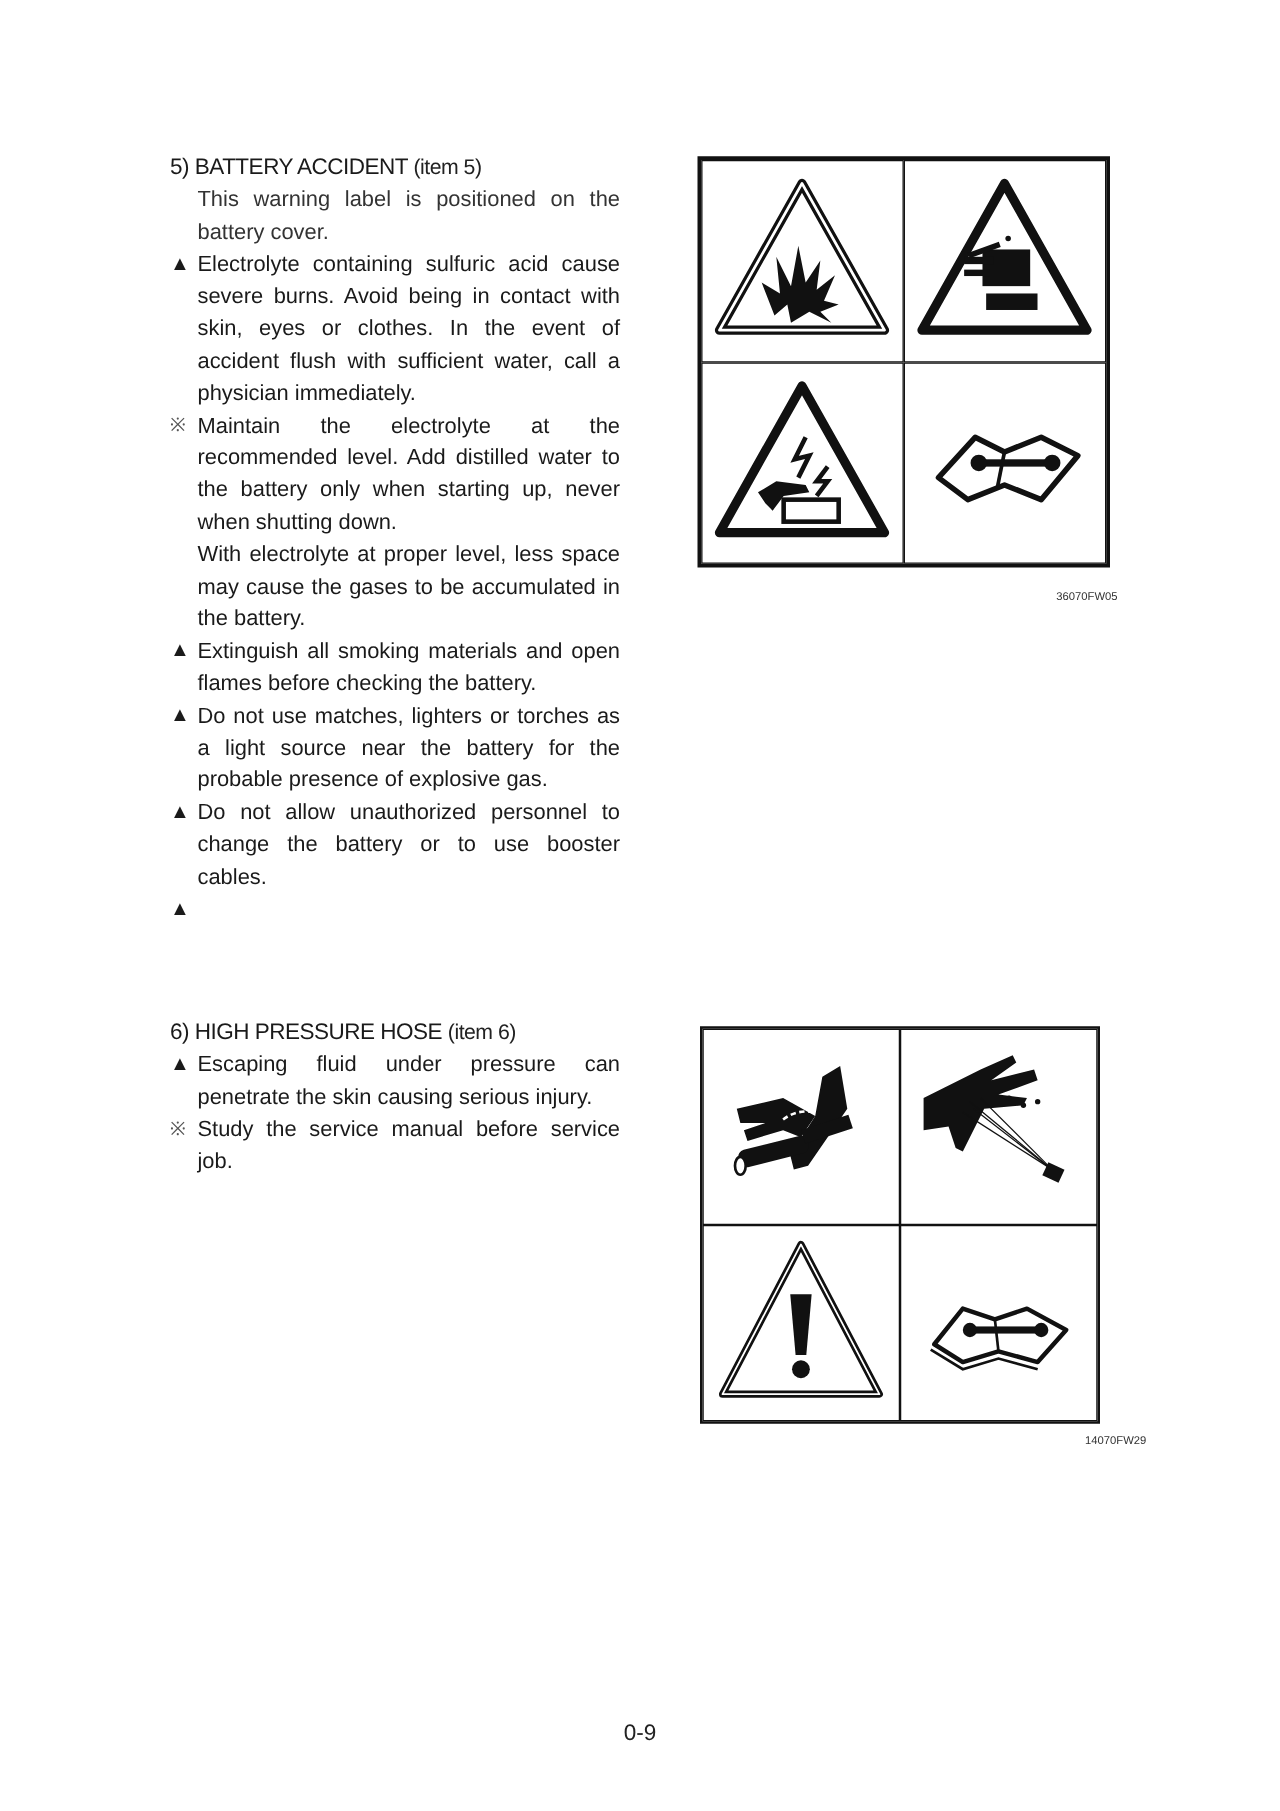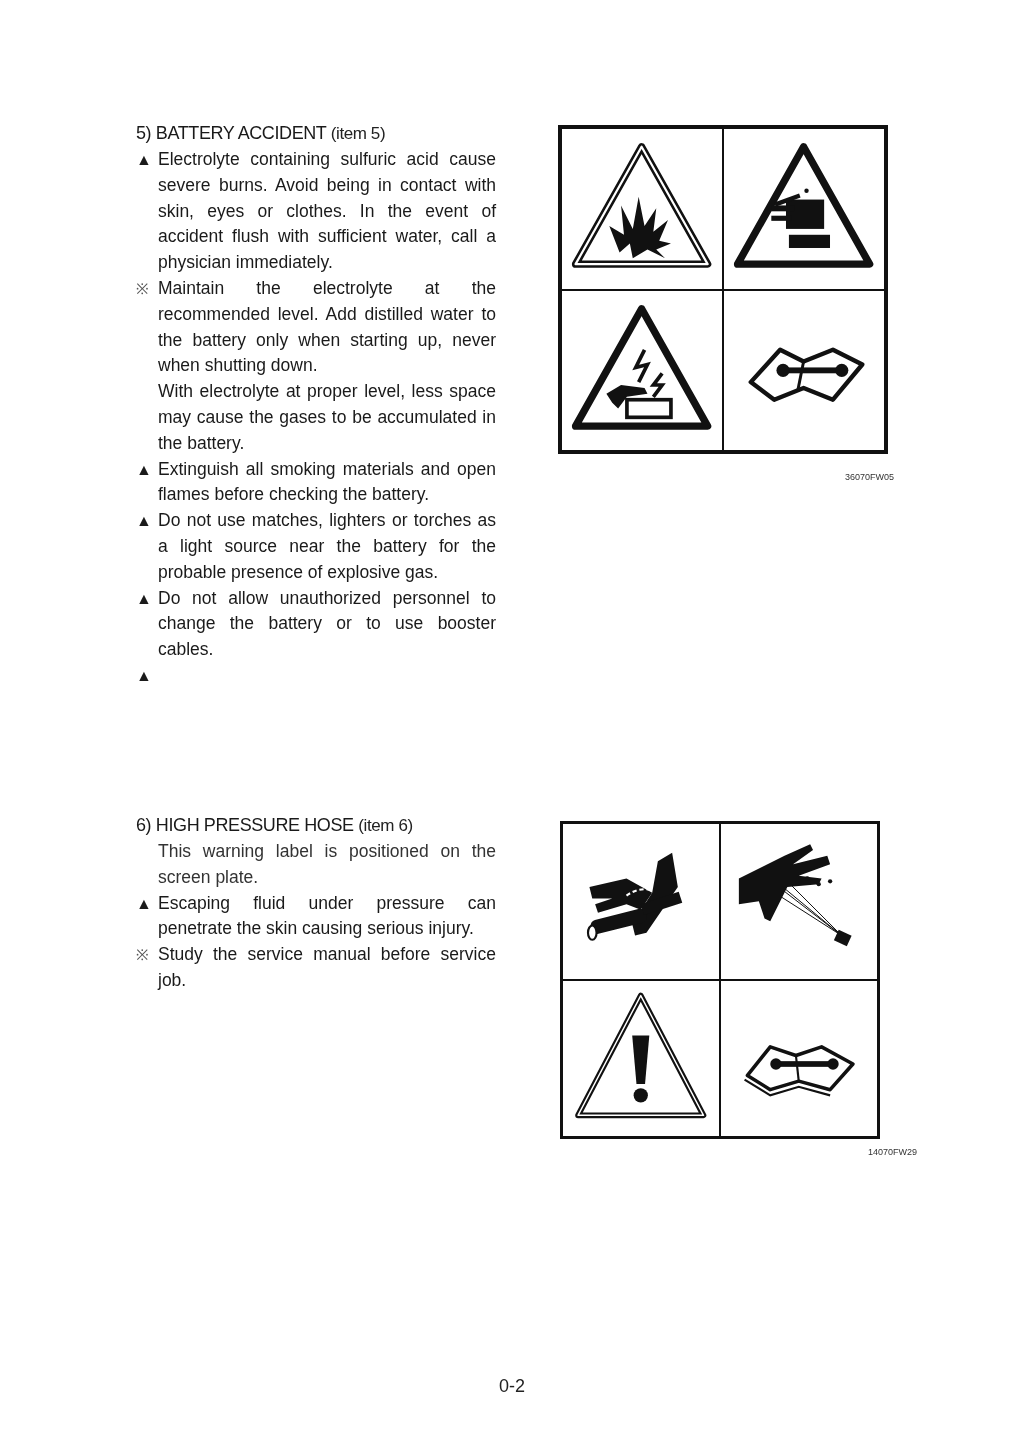--- a/index.html
+++ b/index.html
@@ -27,20 +27,21 @@
 </style>
 </head>
 <body>
 
 <div class="section" style="top:120px;">
   <div class="heading">
     <span class="num">5)</span>
     <span class="title">BATTERY ACCIDENT</span>
     <span class="item light">(item 5)</span>
   </div>
+  <div class="para light">This warning label is positioned on the battery cover.</div>
   <div class="bullet">
     <span class="mark warn">▲</span>
     <span>Electrolyte containing sulfuric acid cause severe burns.  Avoid being in contact with skin, eyes or clothes.  In the event of accident flush with sufficient water, call a physician immediately.</span>
   </div>
   <div class="bullet">
     <span class="mark note">※</span>
     <span>Maintain the electrolyte at the recommended level.  Add distilled water to the battery only when starting up, never when shutting down.</span>
   </div>
   <div class="para">With electrolyte at proper level, less space may cause the gases to be accumulated in the battery.</div>
   <div class="bullet">
@@ -99,21 +100,20 @@
   </div>
 </div>
 <div class="figcode" style="left:845px; top:472px;">36070FW05</div>
 
 <div class="section" style="top:812px;">
   <div class="heading">
     <span class="num">6)</span>
     <span class="title">HIGH PRESSURE HOSE</span>
     <span class="item light">(item 6)</span>
   </div>
-  <div class="para light">This warning label is positioned on the screen plate.</div>
   <div class="bullet">
     <span class="mark warn">▲</span>
     <span>Escaping fluid under pressure can penetrate the skin causing serious injury.</span>
   </div>
   <div class="bullet">
     <span class="mark note">※</span>
     <span>Study the service manual before service job.</span>
   </div>
 </div>
 
@@ -157,13 +157,13 @@
       <path d="M12,65 L30,76 L50,70 L72,76" fill="none" stroke="#111" stroke-width="1.5"></path>
       <line x1="48" y1="48" x2="50" y2="66" stroke="#111" stroke-width="1.5"></line>
       <rect x="34" y="52" width="40" height="4" fill="#111"></rect>
       <circle cx="34" cy="54" r="4" fill="#111"></circle>
       <circle cx="74" cy="54" r="4" fill="#111"></circle>
     </svg>
   </div>
 </div>
 <div class="figcode" style="left:846px; top:1147px;margin-left:22px;">14070FW29</div>
 
-<div class="pagenum">0-2</div>
+<div class="pagenum">0-9</div>
 
 </body></html>

